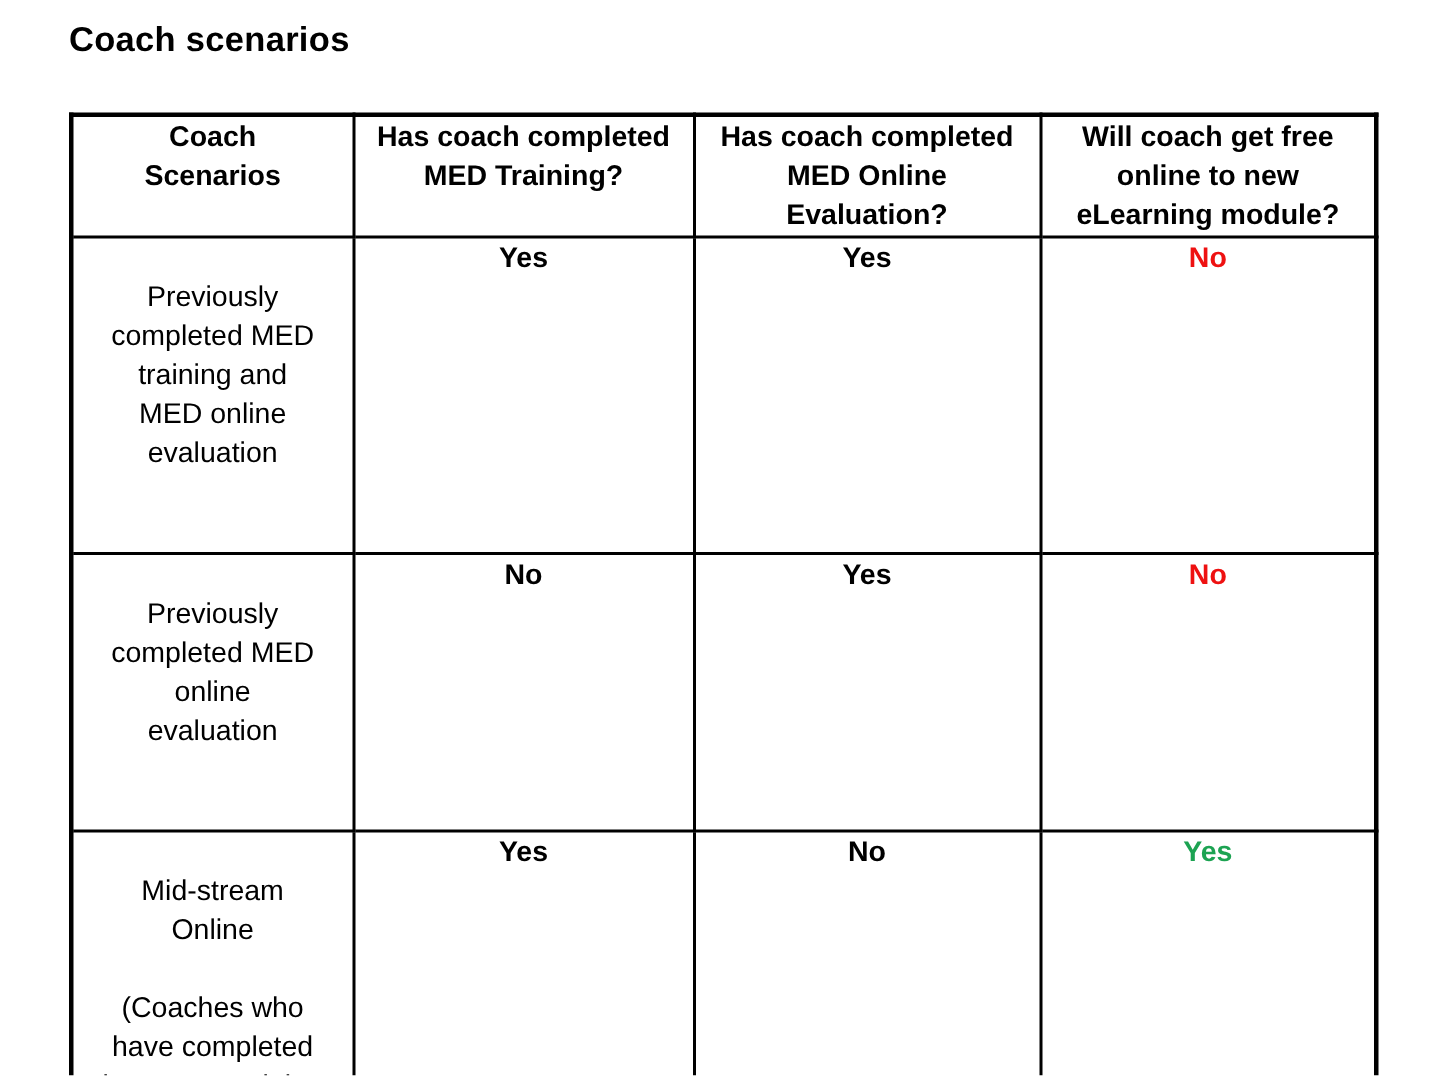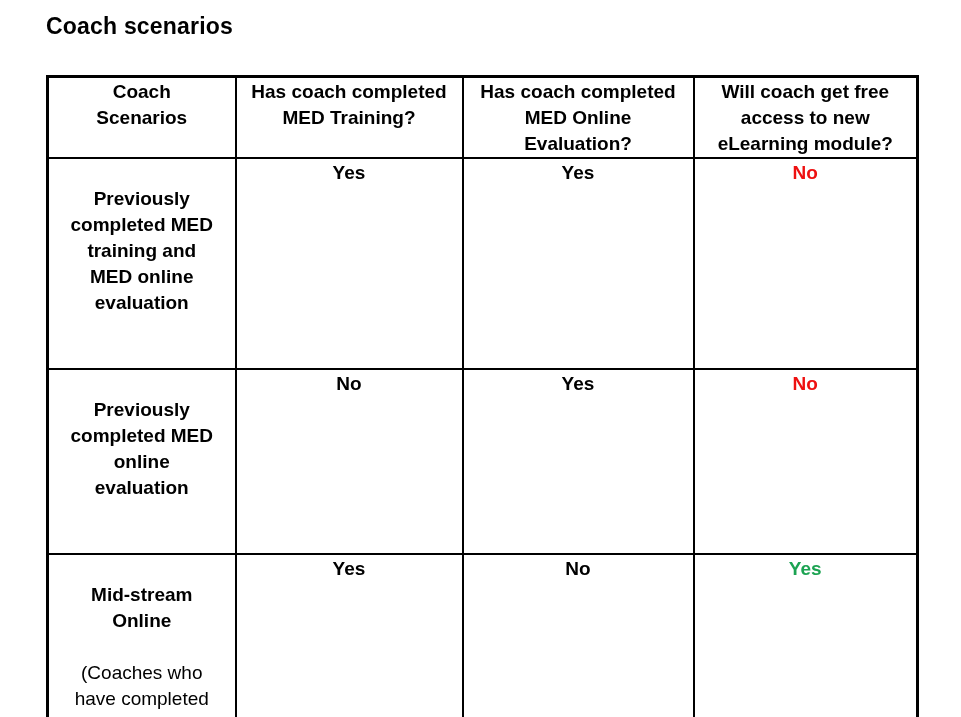--- a/index.html
+++ b/index.html
@@ -47,21 +47,21 @@
     font-size: 19px;
     line-height: 26px;
     font-weight: bold;
     white-space: pre-line;
     overflow: hidden;
   }
   tr.header-row    { height: 79px;  }
   tr.body-row-0    { height: 130px; }
   tr.body-row-1    { height: 106px; }
   tr.body-row-2    { height: 275px; }
-  .scenario-name   { display: block; font-weight: bold; }
+  .scenario-name   { display: block; font-weight: normal; }
   .scenario-note   { display: block; font-weight: normal; }
 </style>
 </head>
 <body>
 
 <div class="page">
 
   <div class="title">Coach scenarios</div>
 
   <table class="scenarios">
@@ -74,21 +74,21 @@
     <thead>
       <tr class="header-row">
         <th>Coach
 Scenarios</th>
         <th>Has coach completed
 MED Training?</th>
         <th>Has coach completed
 MED Online
 Evaluation?</th>
         <th>Will coach get free
-access to new
+online to new
 eLearning module?</th>
       </tr>
     </thead>
     <tbody>
 
       <tr class="body-row-0">
         <td>
           <span class="scenario-name">Previously
 completed MED
 training and

